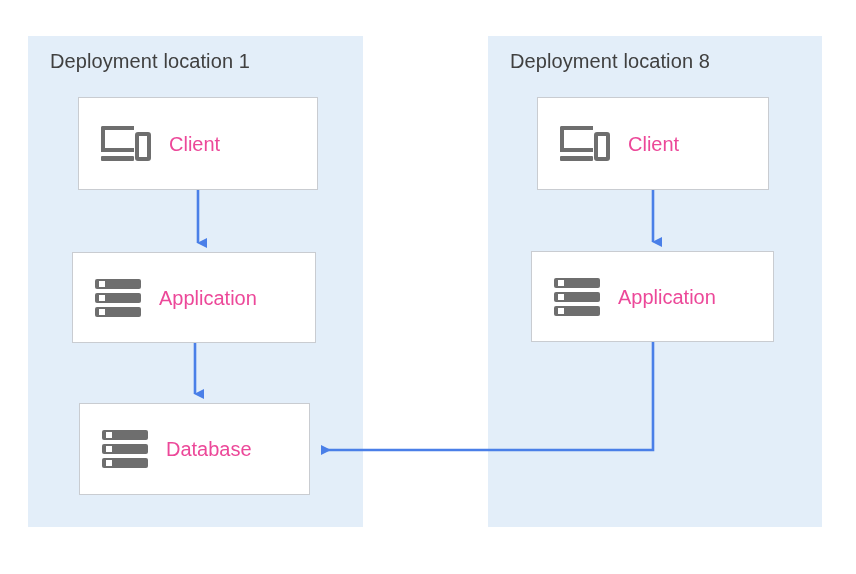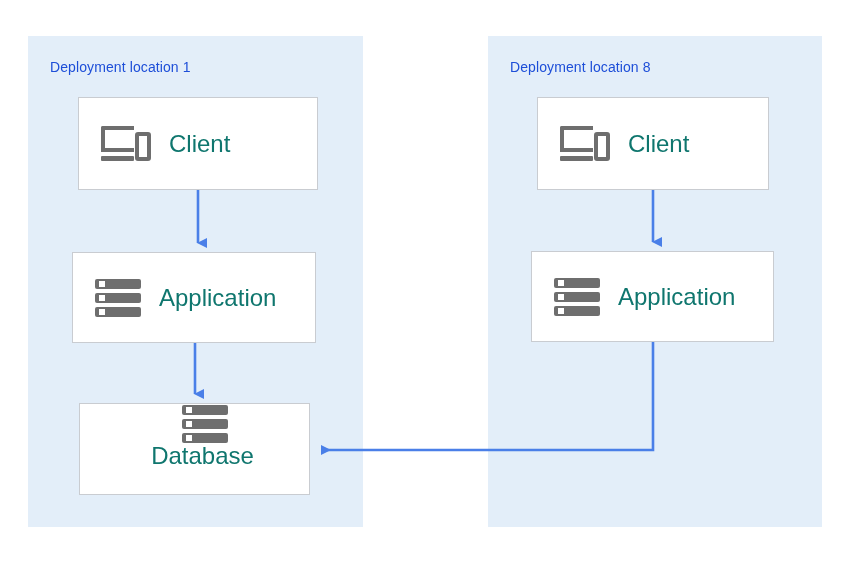--- a/index.html
+++ b/index.html
@@ -29,24 +29,24 @@
     position: absolute;
     background: #e3eef9;
     box-sizing: border-box;
   }
   #zone-1 { left: 28px;  top: 36px; width: 335px; height: 491px; }
   #zone-2 { left: 488px; top: 36px; width: 334px; height: 491px; }
 
   .zone-title {
     position: absolute;
     left: 22px;
-    top: 20px;
-    font-size: 14px;
+    top: 14px;
+    font-size: 20px;
     line-height: 22px;
-    color: #1d4ed8;
+    color: #404040;
     white-space: nowrap;
     letter-spacing: 0.1px;
   }
 
   
   .node {
     position: absolute;
     background: #ffffff;
     border: 1px solid #c9ccd1;
     box-sizing: border-box;
@@ -55,31 +55,31 @@
     justify-content: flex-start;
   }
   .node-icon {
     flex: 0 0 auto;
     width: 52px;
     height: 44px;
     margin-left: 22px;
     position: relative;
   }
   .node-label {
-    font-size: 24px;
+    font-size: 20px;
     line-height: 24px;
-    color: #0f766e;
+    color: #ec4899;
     margin-left: 16px;
     white-space: nowrap;
   }
 
   
   #node-client-1   { left: 78px;  top: 97px;  width: 240px; height: 93px; }
   #node-app-1      { left: 72px;  top: 252px; width: 244px; height: 91px; }
-  #node-database-1 { left: 79px;  top: 403px; width: 231px; height: 92px; flex-direction: column; }
+  #node-database-1 { left: 79px;  top: 403px; width: 231px; height: 92px; }
   #node-client-2   { left: 537px; top: 97px;  width: 232px; height: 93px; }
   #node-app-2      { left: 531px; top: 251px; width: 243px; height: 91px; }
 
   
   
   .icon-client { width: 52px; height: 40px; }
   .icon-client .monitor-screen {
     position: absolute;
     left: 0; top: 2px;
     width: 33px; height: 26px;

